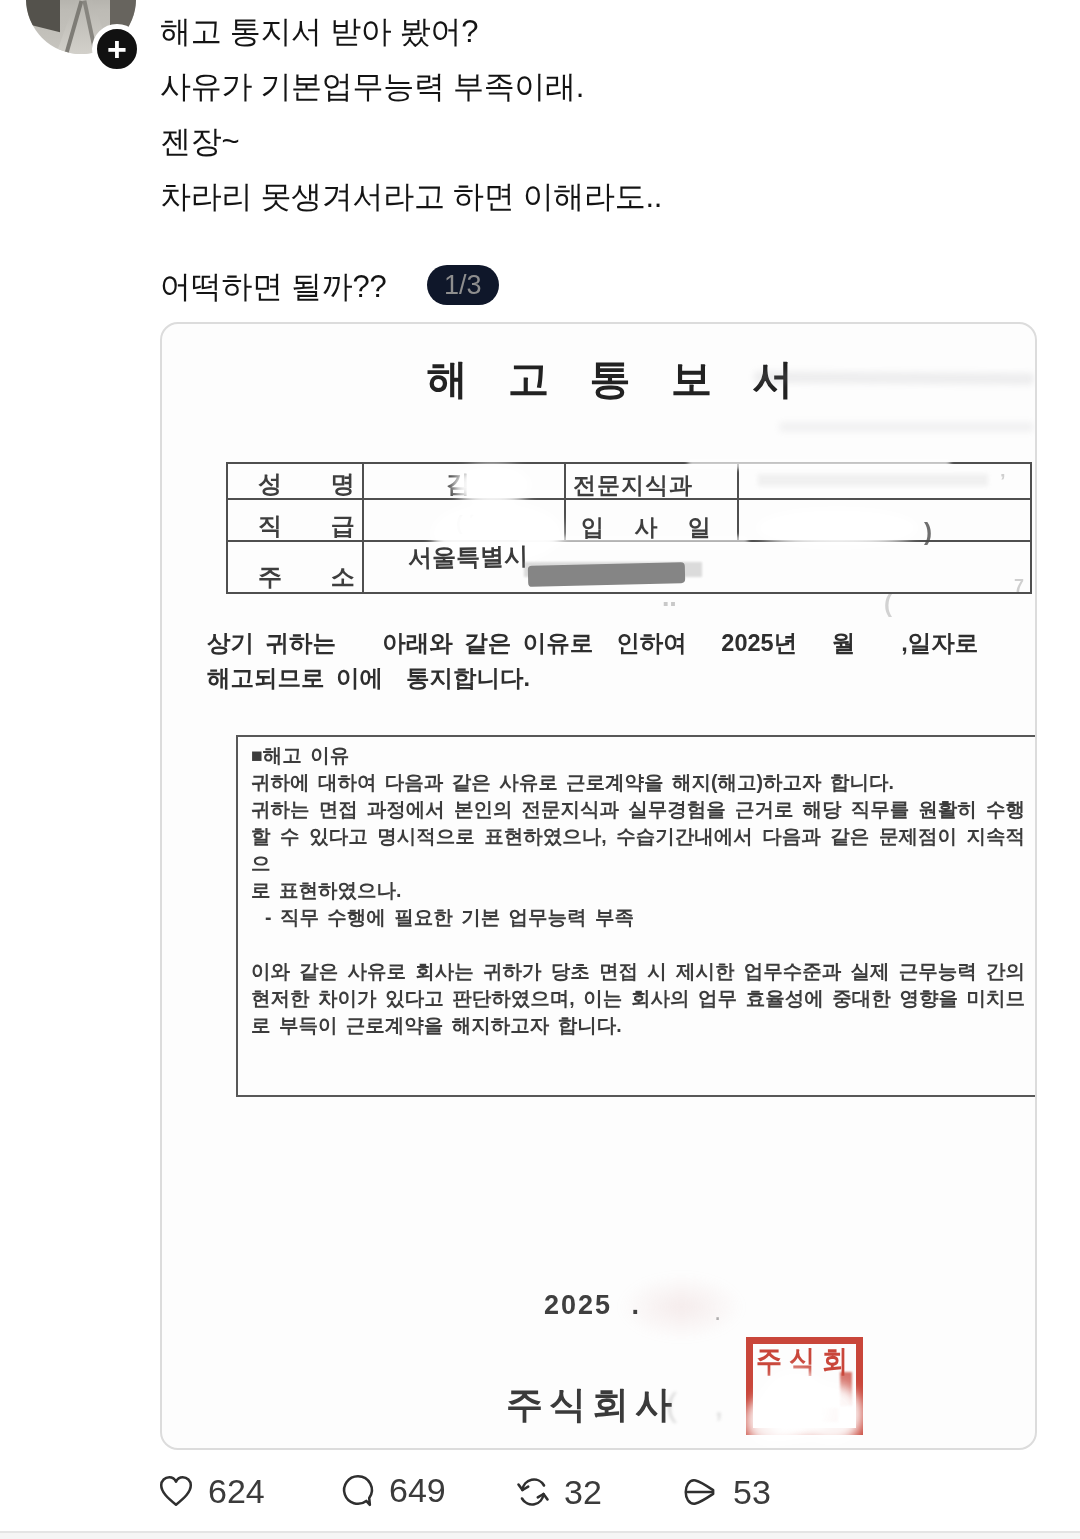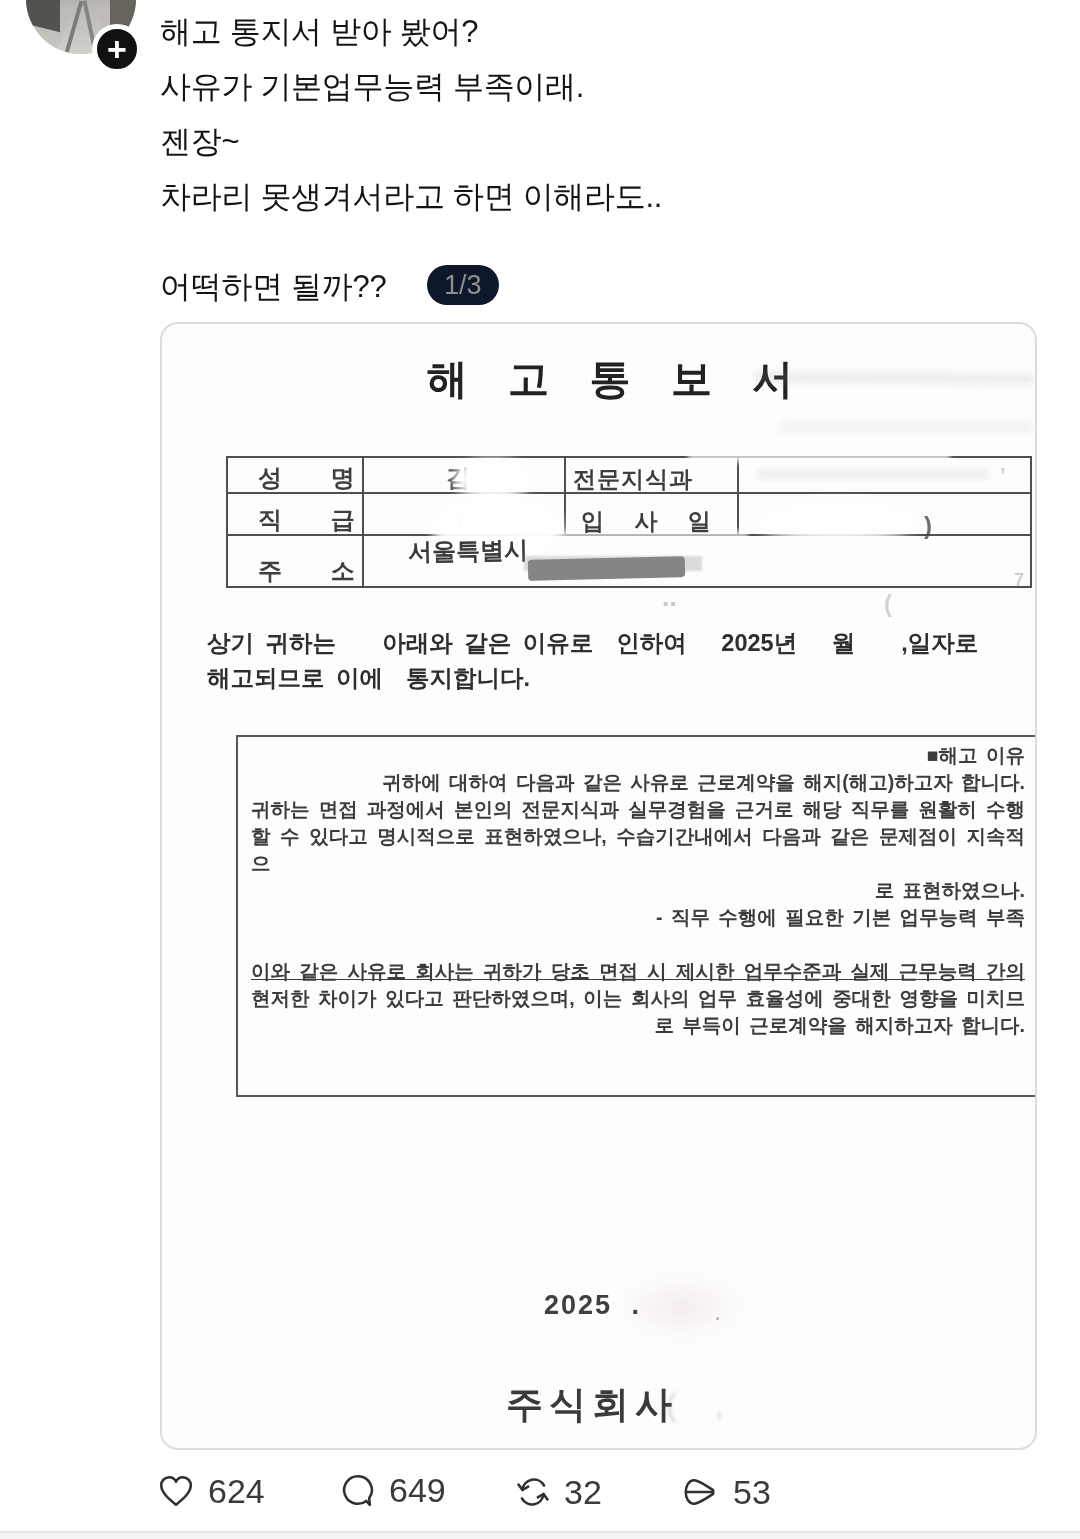--- a/index.html
+++ b/index.html
@@ -23,21 +23,21 @@
   
   .doc-card{position:absolute;left:160px;top:322px;width:877px;height:1128px;border:2px solid #dcdcdc;border-radius:18px;background:#fdfdfd;box-sizing:border-box;overflow:hidden;}
   .scan{position:absolute;left:0;top:0;right:0;bottom:0;filter:blur(0.3px);color:#3c3c3c;margin-left:32px;}
   .doc-title{position:absolute;left:0;top:28px;width:100%;text-align:center;font-size:41px;font-weight:700;color:#222;letter-spacing:9px;word-spacing:11px;white-space:pre;}
 
   .streak{position:absolute;background:#9a9aa0;opacity:.15;filter:blur(3px);border-radius:4px;}
   .st-1{left:560px;top:48px;width:280px;height:12px;transform:rotate(.4deg);}
   .st-2{left:585px;top:98px;width:255px;height:10px;opacity:.11;}
 
   
-  .doc-table{position:absolute;left:32px;top:132px;width:806px;height:132px;border:2.5px solid #4f4f4f;box-sizing:border-box;}
+  .doc-table{position:absolute;left:32px;top:138px;width:806px;height:132px;border:2.5px solid #4f4f4f;box-sizing:border-box;}
   .tline{position:absolute;background:#4f4f4f;}
   .tl-v1{left:134px;top:0;bottom:0;width:2px;}
   .tl-v2{left:336px;top:0;height:76px;width:2px;}
   .tl-v3{left:509px;top:0;height:76px;width:2px;}
   .tl-h1{left:0;right:0;top:34px;height:2px;}
   .tl-h2{left:0;right:0;top:76px;height:2px;}
   .cell-lbl{position:absolute;font-weight:700;color:#3e3e3e;white-space:pre;}
   .lbl-name{left:30px;top:4px;font-size:24px;word-spacing:42px;}
   .lbl-rank{left:30px;top:46px;font-size:24px;word-spacing:42px;}
   .lbl-addr{left:30px;top:97px;font-size:24px;word-spacing:42px;}
@@ -63,24 +63,24 @@
   .mark{position:absolute;color:#555;font-weight:600;}
   .mk-dots{left:468px;top:262px;font-size:22px;opacity:.3;}
   .mk-paren{left:690px;top:266px;font-size:24px;opacity:.25;}
 
   
   .notice{position:absolute;left:13px;font-size:23.5px;font-weight:700;color:#2e2e2e;line-height:35px;white-space:pre;word-spacing:5px;}
   .nt-1{top:302px;} .nt-2{top:337px;}
 
   
   .reason-box{position:absolute;left:42px;top:411px;width:806px;height:362px;border:2.5px solid #585858;box-sizing:border-box;padding:5px 15px 0 13px;}
-  .r-line{font-size:19.5px;line-height:27px;font-weight:600;color:#3c3c3c;word-spacing:3px;white-space:pre-wrap;text-align:right;}
+  .r-line{font-size:19.5px;line-height:27px;font-weight:600;color:#3c3c3c;word-spacing:3px;white-space:pre-wrap;}
   .r-just{text-align:justify;text-align-last:justify;}
   .r-indent{padding-left:14px;}
-  .r-gap{margin-top:27px;text-decoration:underline;}
+  .r-gap{margin-top:27px;}
 
   
   .doc-date{position:absolute;left:350px;top:966px;font-size:27px;font-weight:600;color:#3f3f3f;letter-spacing:2px;word-spacing:10px;white-space:pre;}
   .date-smudge{position:absolute;left:425px;top:950px;width:125px;height:66px;background:radial-gradient(ellipse at center,rgba(214,168,168,.20),rgba(214,168,168,0) 70%);filter:blur(4px);}
   .date-dot{position:absolute;left:520px;top:972px;font-size:26px;color:#555;opacity:.45;}
   .doc-company{position:absolute;left:312px;top:1056px;font-size:37px;font-weight:600;color:#3a3a3a;letter-spacing:6px;}
   .company-ghost{position:absolute;left:472px;top:1062px;font-size:33px;color:#777;opacity:.25;filter:blur(1.5px);letter-spacing:14px;white-space:pre;}
   .seal{position:absolute;left:552px;top:1013px;width:117px;height:98px;border:7px solid #c5392c;box-sizing:border-box;opacity:.93;}
   .seal-chars{position:absolute;left:3px;top:0px;font-size:26px;font-weight:800;color:#c5392c;letter-spacing:7px;transform:scaleY(1.15);white-space:pre;}
   .seal-frag1{position:absolute;right:4px;top:28px;width:12px;height:34px;background:#c5392c;opacity:.75;filter:blur(1px);}
@@ -180,20 +180,28 @@
         <div class="r-line">로 부득이 근로계약을 해지하고자 합니다.</div>
       </div>
 
       <div class="date-smudge"></div>
       <div class="doc-date">2025 .</div>
       <div class="date-dot">.</div>
 
       <div class="doc-company">주식회사</div>
       <div class="company-ghost">( ,</div>
 
+      <div class="seal">
+        <div class="seal-chars">주식회</div>
+        <div class="seal-frag1"></div>
+        <div class="seal-frag2"></div>
+        <div class="seal-blur1"></div>
+        <div class="seal-blur2"></div>
+        <div class="seal-blur3"></div>
+      </div>
 
     </div>
   </div>
 
   <div class="eng">
 
     <div class="eng-item e-like">
       <svg width="38" height="38" viewBox="0 0 36 36">
         <path d="M18 31 C10 24.5 4 19 4 12.6 C4 8 7.6 5 11.6 5 C14.6 5 17 6.9 18 9.2 C19 6.9 21.4 5 24.4 5 C28.4 5 32 8 32 12.6 C32 19 26 24.5 18 31 Z" fill="none" stroke="#2f2f2f" stroke-width="2.4" stroke-linejoin="round" stroke-linecap="round"></path>
       </svg>

